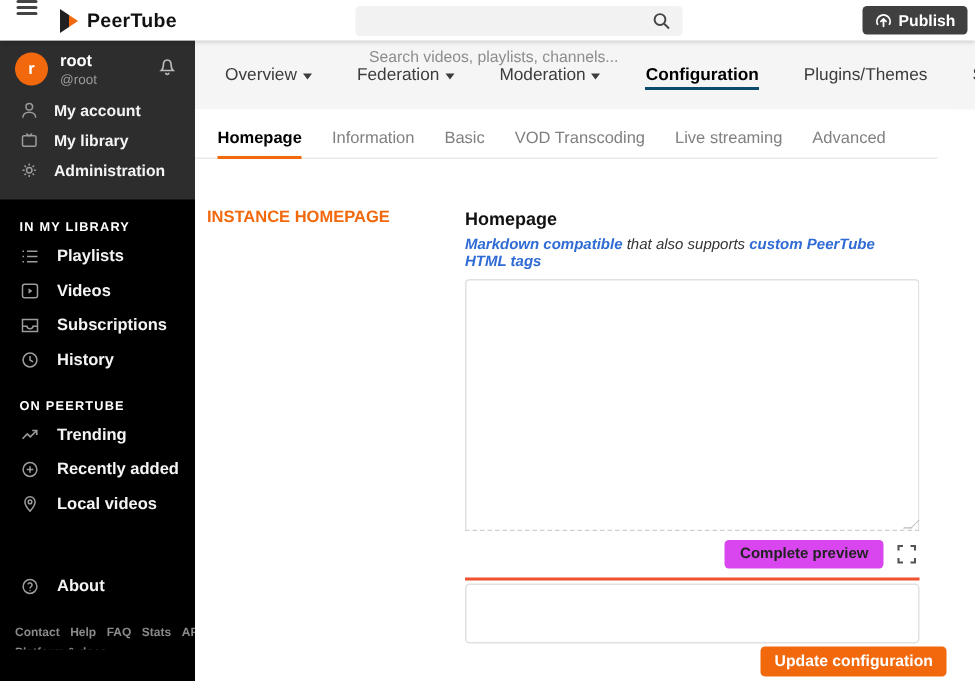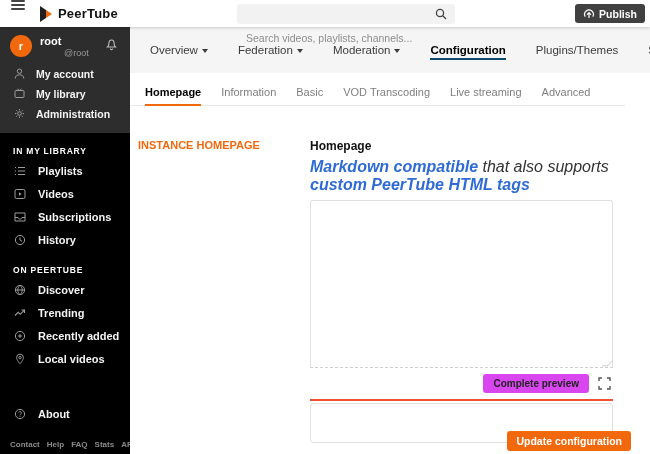--- a/index.html
+++ b/index.html
@@ -26,21 +26,21 @@
 
   
   .sidebar { position:absolute; left:0; top:27px; width:130px; height:427px; background:#000;
     z-index:20; overflow:hidden; color:#fff; }
   .account-block { background:#2d2d2d; padding-bottom:9px; }
   .user-row { display:flex; align-items:center; padding:8px 10px 6px 10px; position:relative; }
   .avatar { width:22px; height:22px; border-radius:50%; background:#f2690d; color:#fff;
     font-size:11px; font-weight:bold; display:flex; align-items:center; justify-content:center; }
   .user-names { margin-left:8px; line-height:1.15; }
   .user-name { font-size:11px; font-weight:bold; color:#fff; }
-  .user-handle { font-size:9px; color:#9a9a9a;margin-left:24px; }
+  .user-handle { font-size:9px; color:#9a9a9a; }
   .bell { position:absolute; right:12px; top:10px; cursor:pointer; }
   .acct-item { display:flex; align-items:center; gap:10px; height:20px; padding-left:13px;
     font-size:10.5px; font-weight:600; color:#f4f4f4; cursor:pointer; }
   .sec-header { margin:13px 0 4px 13px; font-size:8.5px; font-weight:bold; letter-spacing:.8px;
     color:#fff; }
   .menu-item { display:flex; align-items:center; gap:12px; height:23px; padding-left:13px;
     font-size:11px; font-weight:600; color:#f4f4f4; cursor:pointer; }
   .about-gap { margin-top:32px; }
   .side-footer { display:flex; gap:7px; padding-left:10px; margin-top:14px;
     font-size:8px; font-weight:bold; color:#8a8a8a; }
@@ -63,21 +63,21 @@
   .tabs { display:flex; gap:20px; padding-left:15px; margin-top:13px; border-bottom:1px solid #e9e9e9;
     margin-right:13px; }
   .tab { font-size:11px; color:#808080; padding-bottom:6px; cursor:pointer; }
   .tab.active { color:#000; font-weight:bold; border-bottom:2px solid #f2690d; margin-bottom:-1px; }
 
   .form-row { display:flex; margin-top:33px; padding-left:8px; }
   .left-col { width:172px; flex:0 0 172px; }
   .section-title { font-size:11px; font-weight:bold; color:#f2690d; }
   .right-col { width:303px; }
   .field-label { font-size:12px; font-weight:bold; color:#111; }
-  .hint { font-size:16px; font-style:italic; color:#333; margin-top:5px; }
+  .hint { font-size:10px; font-style:italic; color:#333; margin-top:5px; }
   .hint a { color:#2f6bd4; text-decoration:none; font-weight:600; cursor:pointer; }
 
   .editor-box { margin-top:6px; width:303px; }
   .editor-ta { width:303px; height:168px; border:1px solid #e0e0e0; border-bottom:1px dashed #cfcfcf;
     border-radius:3px 3px 0 0; resize:none; outline:none; font-family:inherit; font-size:11px;
     padding:6px; display:block; background:#fff; }
   .grip { position:relative; height:0; }
   .grip i { position:absolute; right:2px; top:-8px; width:7px; height:7px;
     border-right:1px solid #aaa; border-bottom:1px solid #aaa; transform:skew(-45deg) scale(.8);
     opacity:.8; }
@@ -209,29 +209,20 @@
         <circle cx="6" cy="6" r="4.6"></circle>
           <path d="M6 3.4 V6 L8 7.3"></path>
       </svg>
     </span>
     <span>History</span>
   </div>
 
   <div class="sec-header">ON PEERTUBE</div>
   <div class="menu-item">
     <span class="sicon">
-      <svg width="12" height="12" viewBox="0 0 12 12" fill="none" stroke="#9c9c9c" stroke-width="1">
-        <circle cx="6" cy="6" r="4.6"></circle>
-          <path d="M1.4 6 h9.2 M6 1.4 c-3 2.8-3 6.4 0 9.2 M6 1.4 c3 2.8 3 6.4 0 9.2"></path>
-      </svg>
-    </span>
-    <span>Discover</span>
-  </div>
-  <div class="menu-item">
-    <span class="sicon">
       <svg width="12" height="12" viewBox="0 0 12 12" fill="none" stroke="#9c9c9c" stroke-width="1.1">
         <path d="M1 8.5 L4.2 5.3 L6.2 7.3 L10.5 3"></path>
           <path d="M7.5 3 h3 v3"></path>
       </svg>
     </span>
     <span>Trending</span>
   </div>
   <div class="menu-item">
     <span class="sicon">
       <svg width="12" height="12" viewBox="0 0 12 12" fill="none" stroke="#9c9c9c" stroke-width="1">

